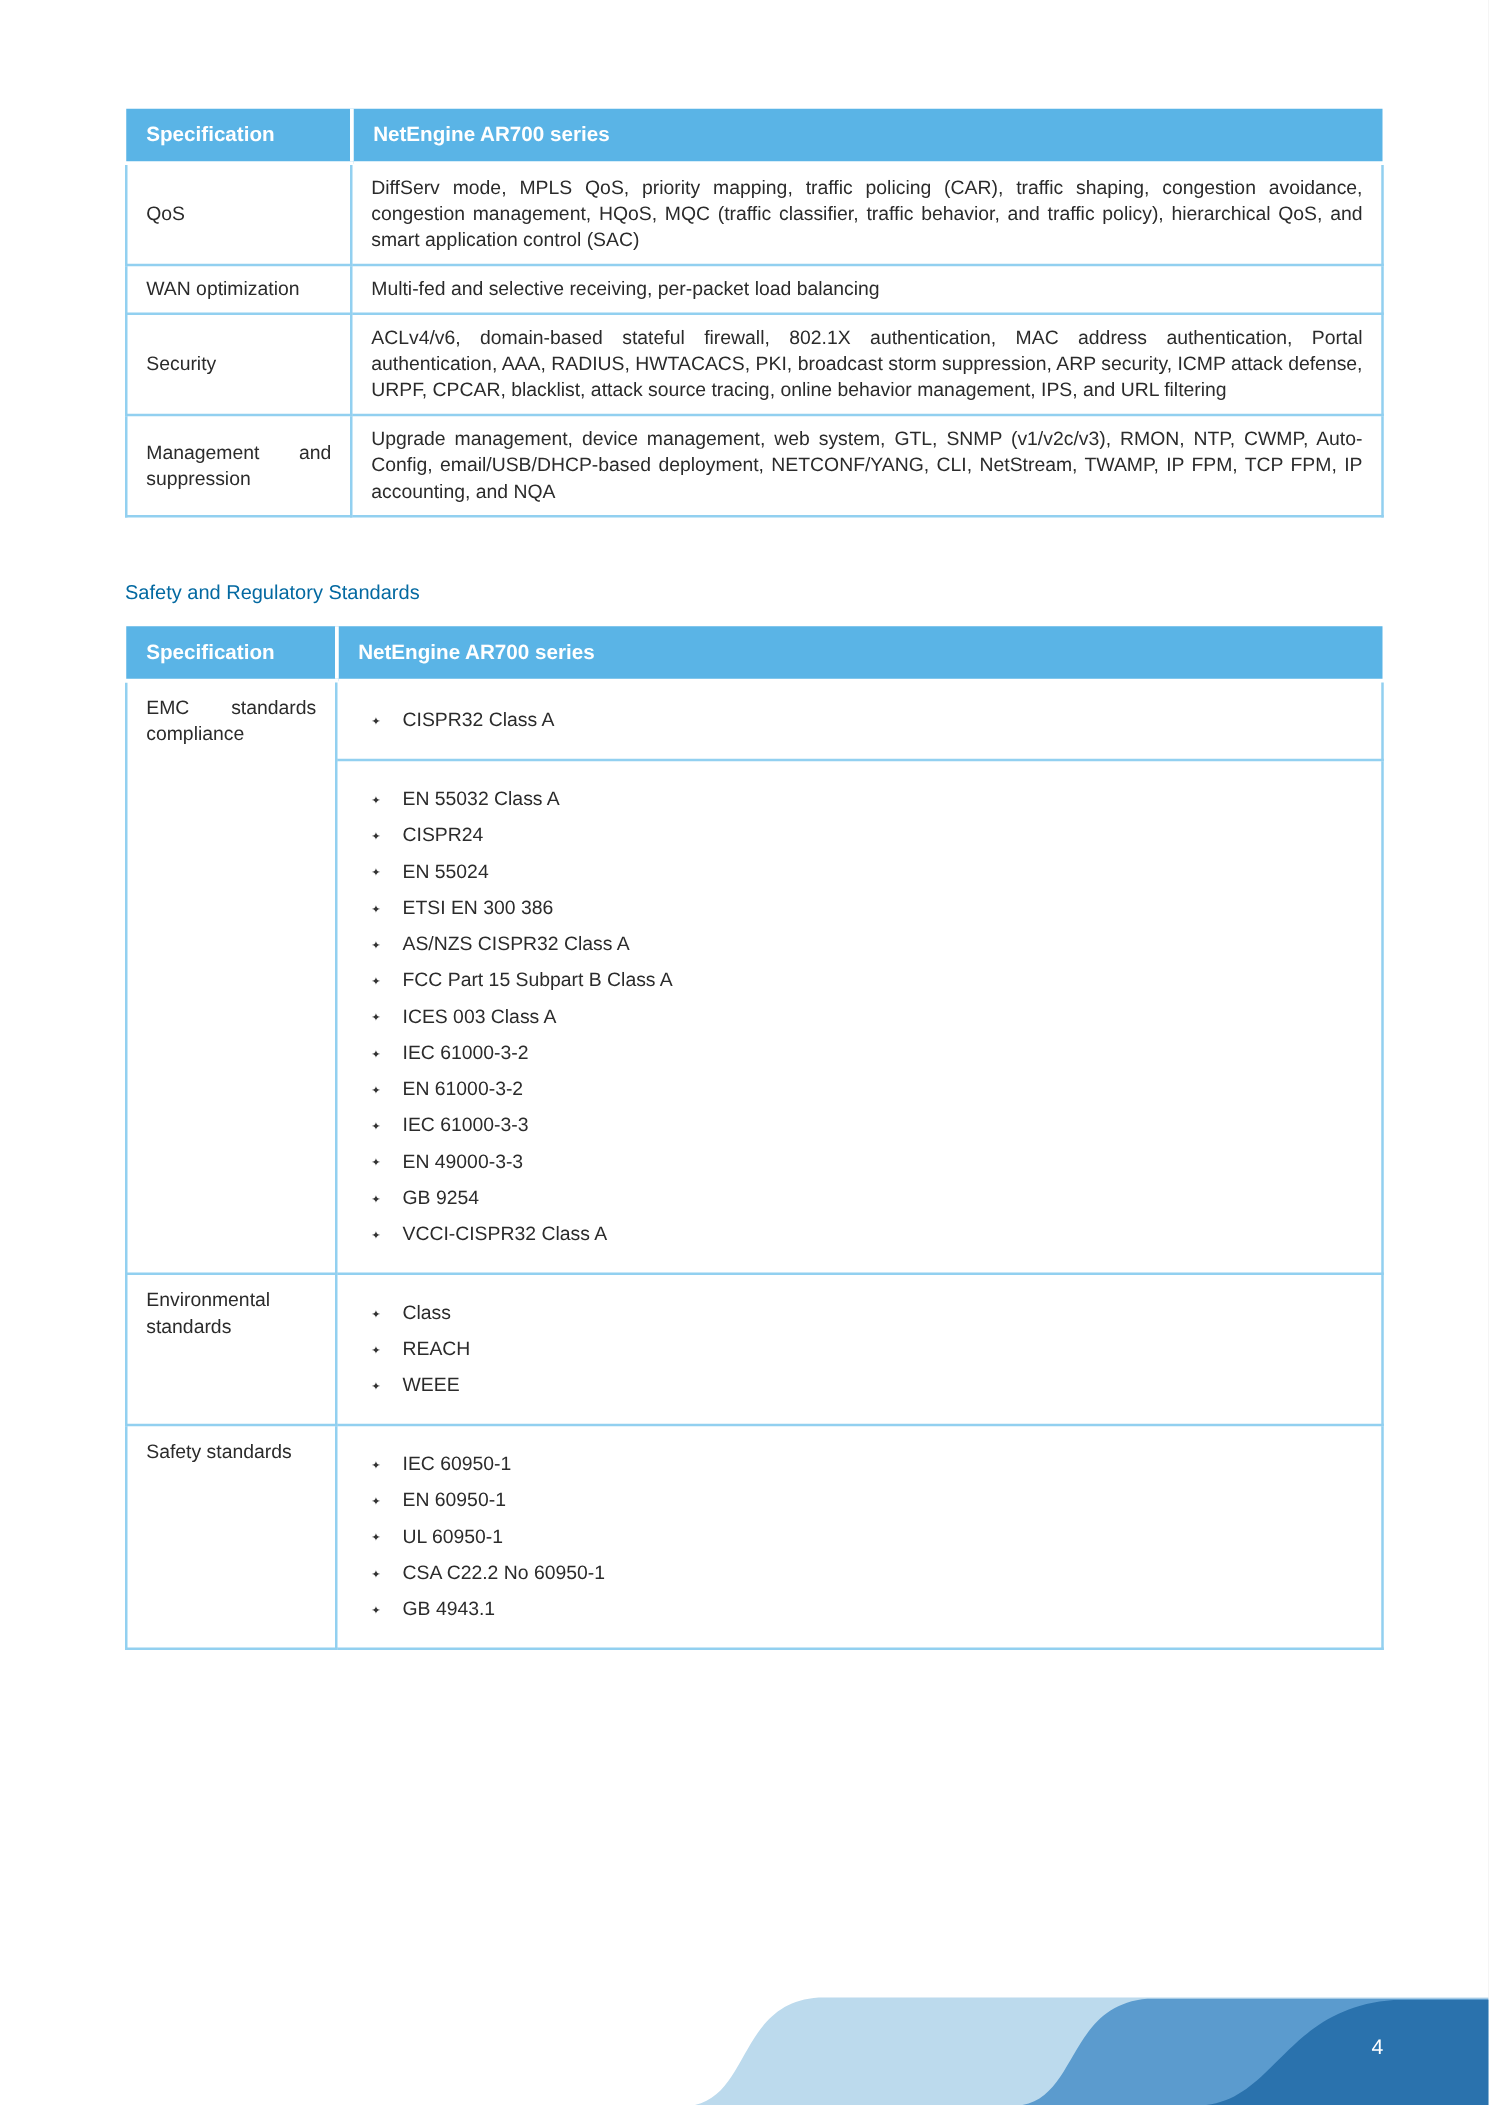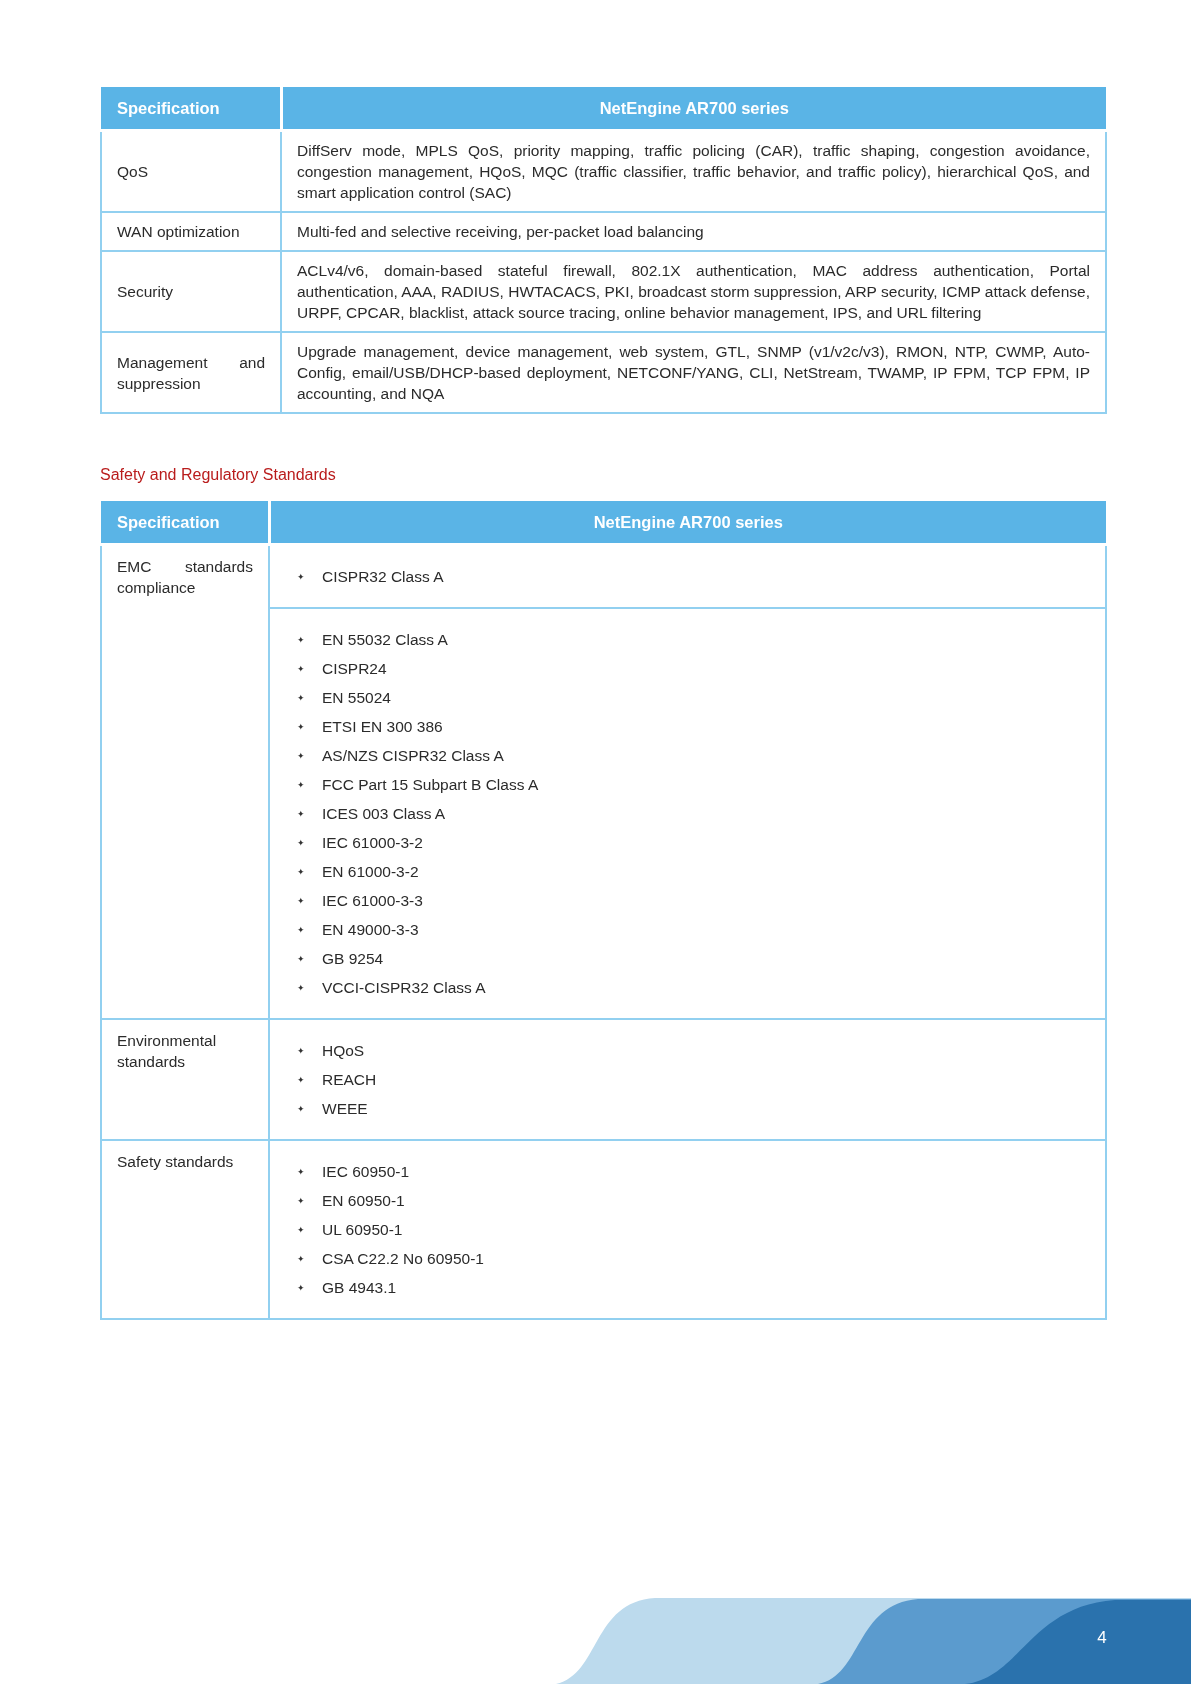--- a/index.html
+++ b/index.html
@@ -30,21 +30,21 @@
     background: #5ab4e6;
     color: #ffffff;
     font-size: 16.5px;
     font-weight: bold;
     text-align: left;
     height: 42px;
     padding: 0 16px;
     border: none;
     border-bottom: 3px solid #ffffff;
   }
-  table.spec-table th.h2 { border-left: 3px solid #ffffff; text-align: center; }
+  table.spec-table th.h2 { border-left: 3px solid #ffffff; }
   table.spec-table td {
     border: 2px solid #92d0f0;
     padding: 8px 15px;
     vertical-align: middle;
   }
   table.spec-table td.spec {
     text-align: justify;
     text-justify: inter-word;
   }
   
@@ -64,21 +64,21 @@
   ul.std-list li .blt {
     position: absolute;
     left: 13px;
     top: 1px;
     font-size: 9px;
     color: #333333;
   }
   .section-heading {
     margin: 52px 0 17px 0;
     font-size: 16px;
-    color: #b91c1c;
+    color: #0369a1;
   }
   
   .footer-wave {
     position: absolute;
     left: 0;
     bottom: 0;
     width: 1191px;
     height: 88px;
     display: block;
   }
@@ -171,21 +171,21 @@
             <li><span class="blt">✦</span><span>EN 49000-3-3</span></li>
             <li><span class="blt">✦</span><span>GB 9254</span></li>
             <li><span class="blt">✦</span><span>VCCI-CISPR32 Class A</span></li>
           </ul>
         </td>
       </tr>
       <tr>
         <td class="spec">Environmental standards</td>
         <td class="val">
           <ul class="std-list">
-            <li><span class="blt">✦</span><span>HQoS</span></li>
+            <li><span class="blt">✦</span><span>Class</span></li>
             <li><span class="blt">✦</span><span>REACH</span></li>
             <li><span class="blt">✦</span><span>WEEE</span></li>
           </ul>
         </td>
       </tr>
       <tr>
         <td class="spec">Safety standards</td>
         <td class="val">
           <ul class="std-list">
             <li><span class="blt">✦</span><span>IEC 60950-1</span></li>

